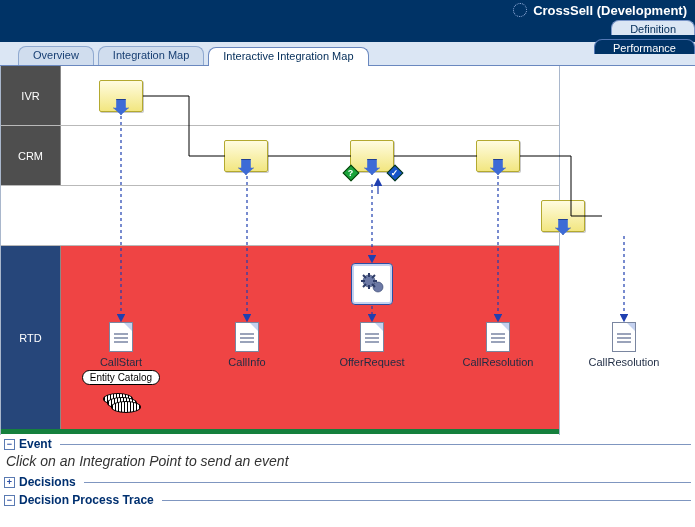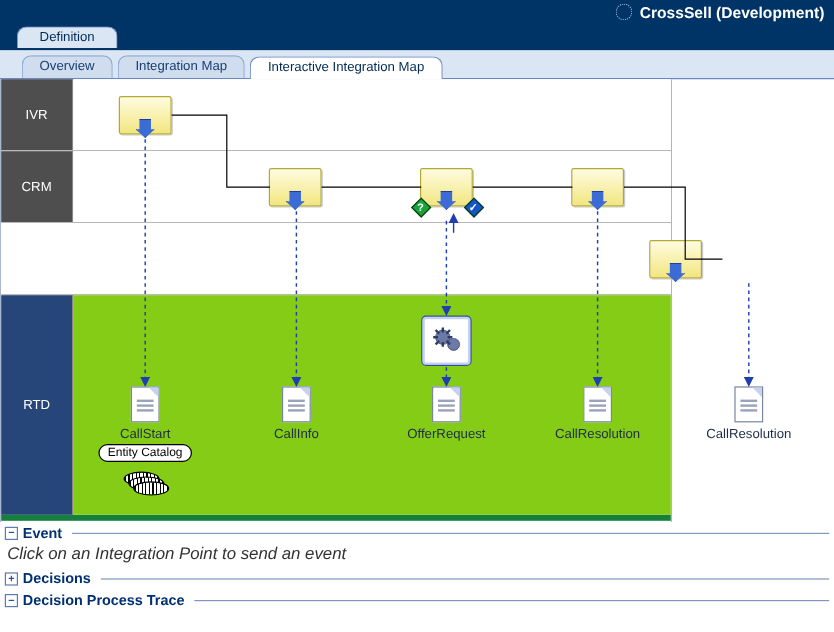--- a/index.html
+++ b/index.html
@@ -26,23 +26,24 @@
     width: 14px; height: 14px;
     border: 1.5px dotted #9fb8e6;
     border-radius: 50%;
     margin-right: 6px;
   }
   
   .tabs-row {
     background: #003366;
     height: 22px;
     display: flex;
-    align-items: center;
+    align-items: flex-end;
     padding-left: 14px;
     gap: 4px;
+    flex-direction: column;
   }
   .top-tab {
     height: 18px;
     padding: 2px 18px 0 18px;
     background: #003366;
     color: #fff;
     border-top-left-radius: 8px;
     border-top-right-radius: 8px;
     font-size: 11px;
     cursor: pointer;
@@ -107,21 +108,21 @@
     justify-content: center;
     font-size: 11px;
     border-right: 1px solid #888;
   }
   .lane-body {
     flex: 1;
     position: relative;
     background: #fff;
   }
   .lane-row.rtd .lane-label { background: #26467a; }
-  .lane-row.rtd .lane-body  { background: #84cc16; }
+  .lane-row.rtd .lane-body  { background: #ef4444; }
   .lane-row.ivr  { height: 60px; }
   .lane-row.crm  { height: 60px; }
   .lane-row.ful  { height: 60px; }
   .lane-row.rtd  { height: 188px; border-bottom: 5px solid #15803d; }
 
   
   .yellow-node {
     position: absolute;
     width: 44px;
     height: 32px;
@@ -285,20 +286,21 @@
 </head>
 <body>
 
 <div class="header-bar">
   <span class="logo"></span>
   <span>CrossSell (Development)</span>
 </div>
 
 <div class="tabs-row">
   <div class="top-tab active">Definition</div>
+  <div class="top-tab">Performance</div>
 </div>
 
 <div class="subtabs-row">
   <div class="sub-tab">Overview</div>
   <div class="sub-tab">Integration Map</div>
   <div class="sub-tab active">Interactive Integration Map</div>
 </div>
 
 <div class="diagram-wrap">
 

